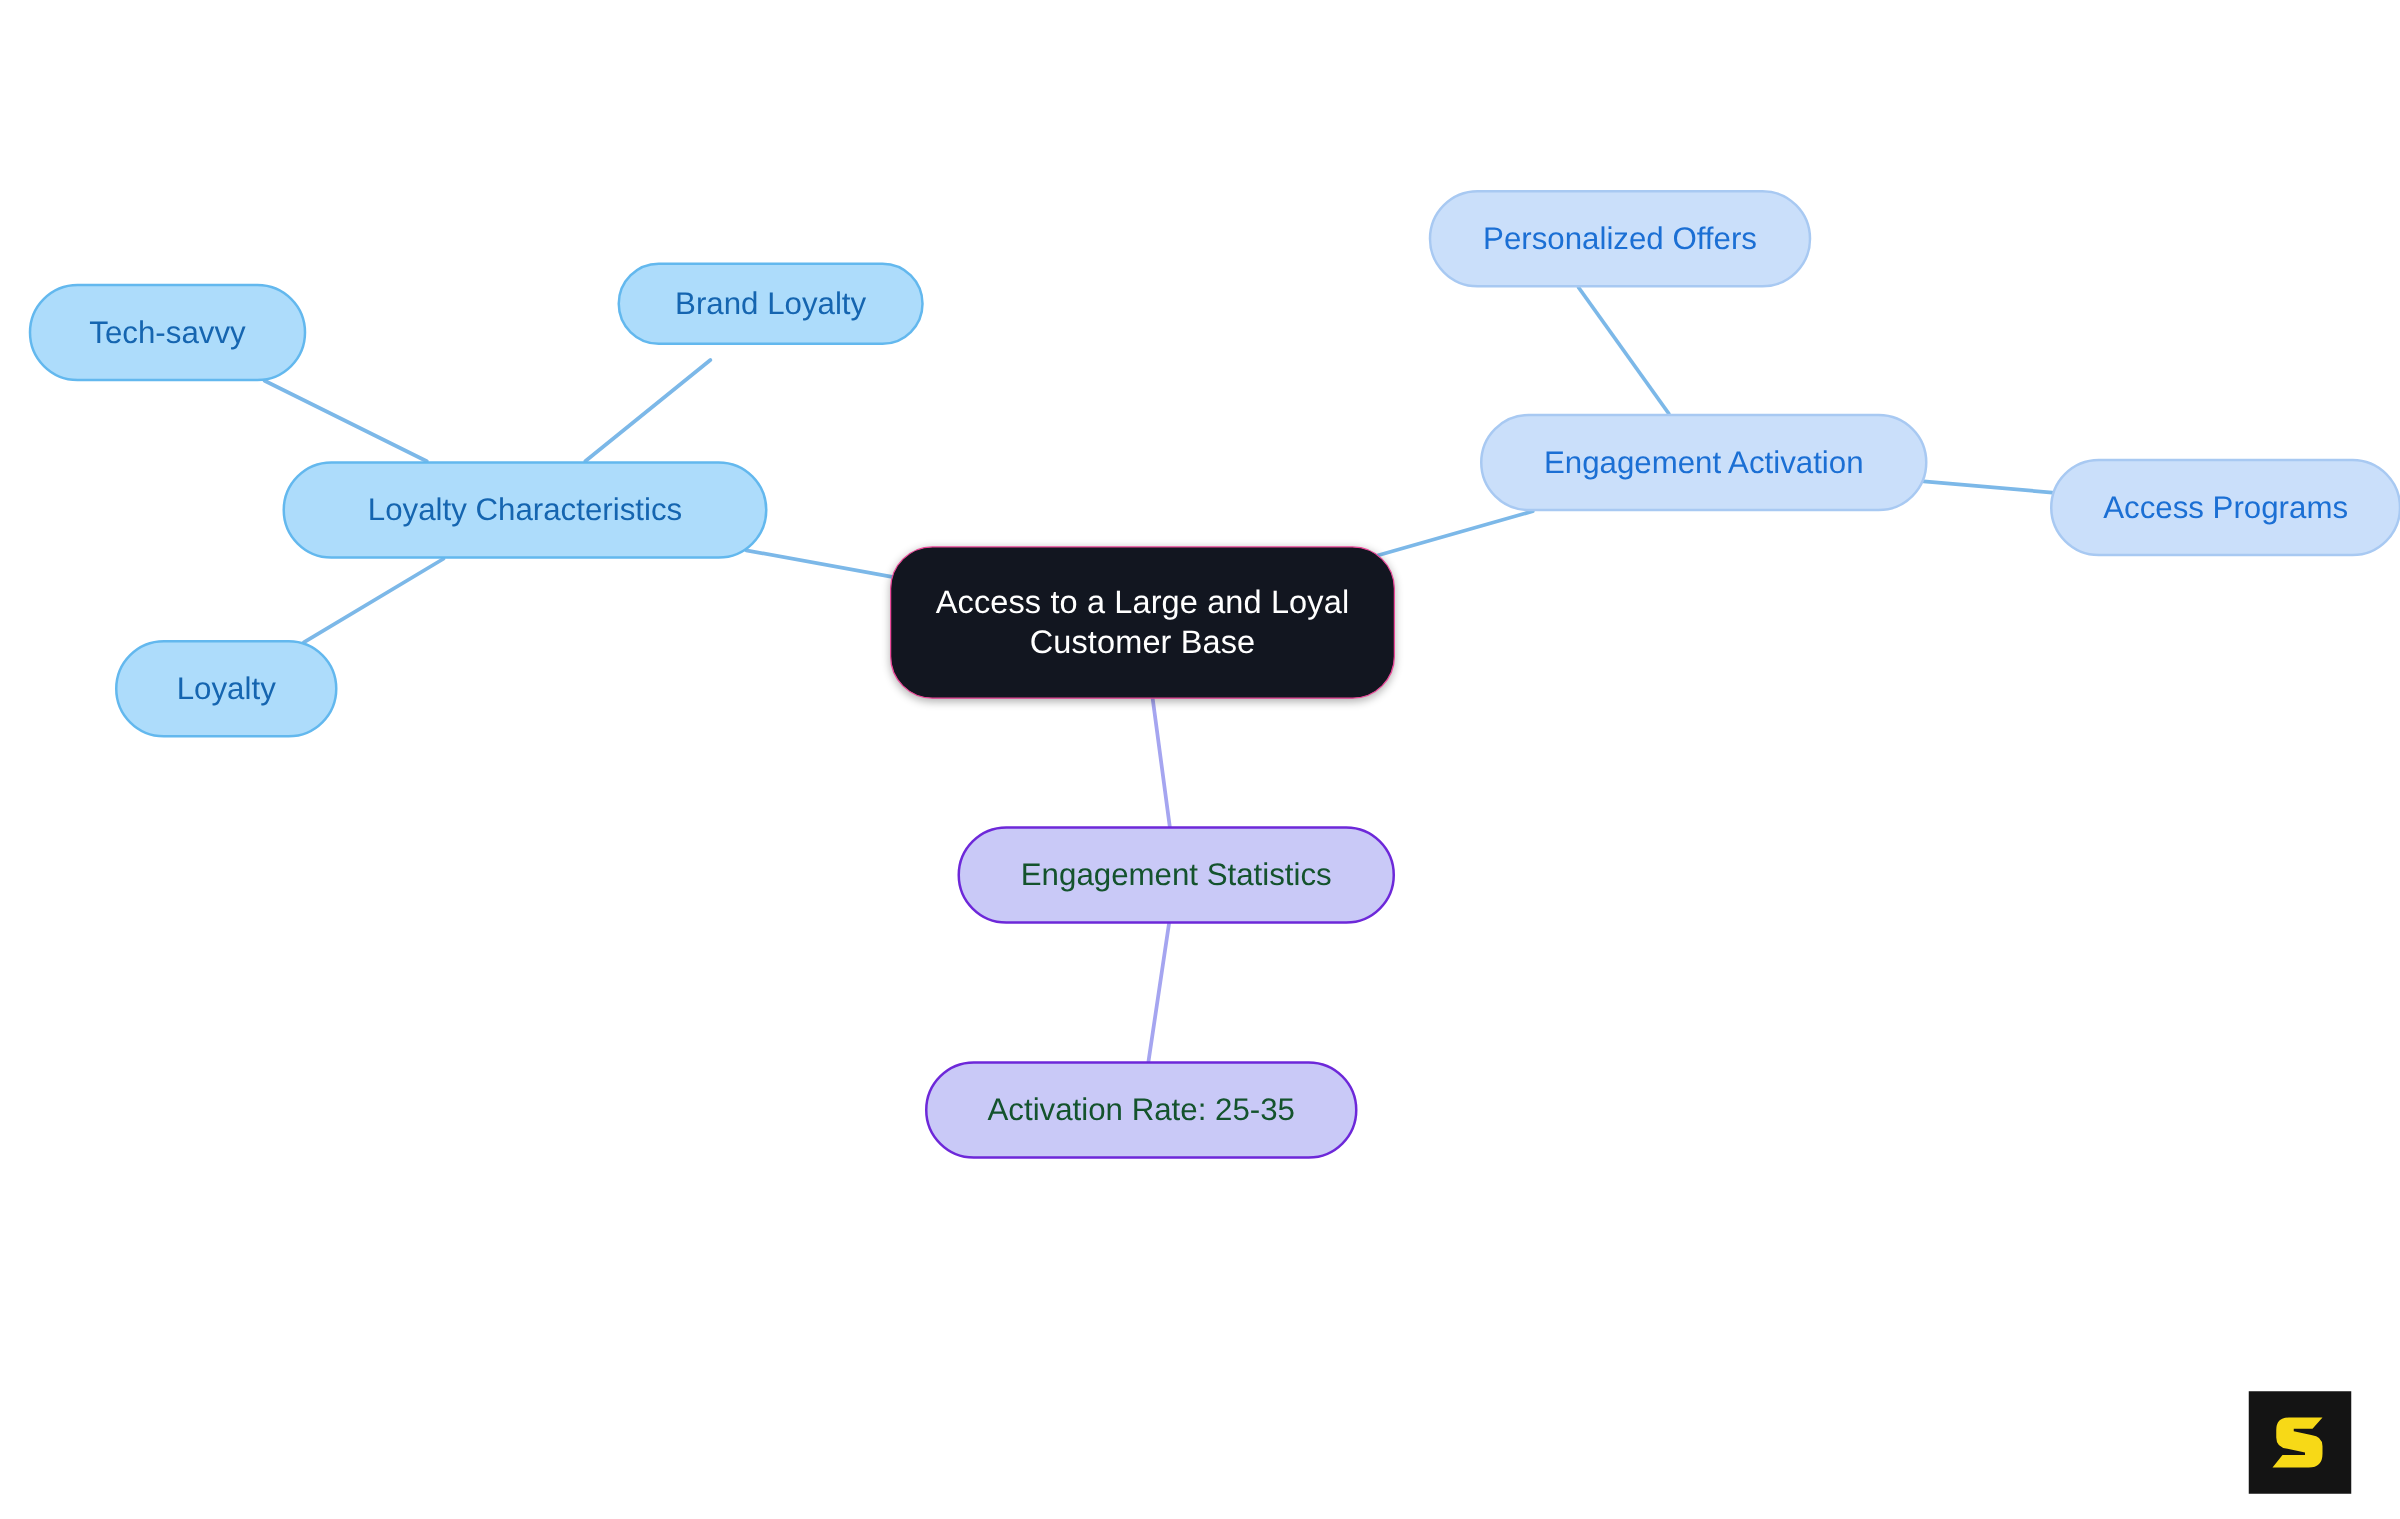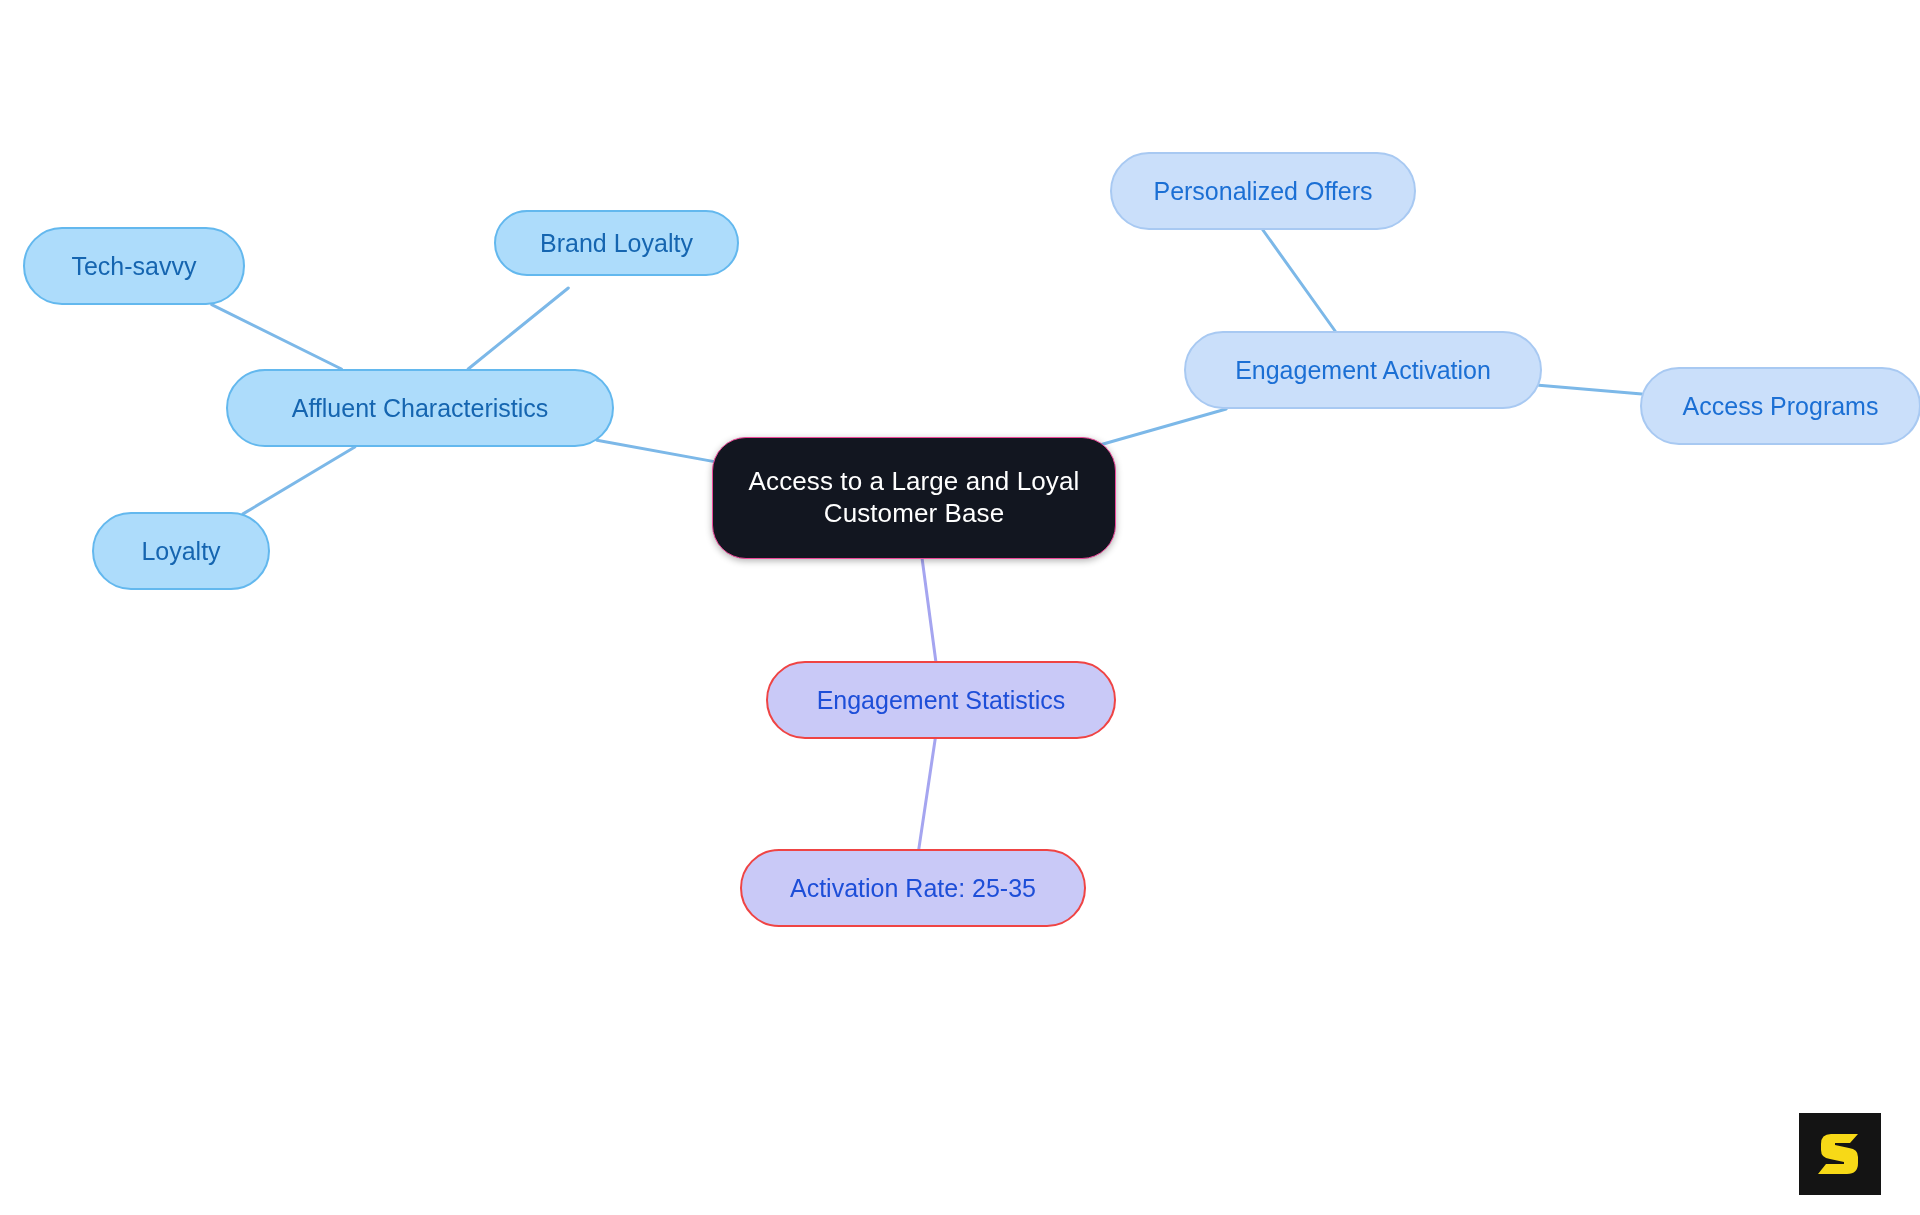--- a/index.html
+++ b/index.html
@@ -67,22 +67,22 @@
   .node.pale {
     background: #CADFFA;
     border: 2px solid #A8C9F2;
     color: #1B6FD4;
     font-size: 25px;
   }
 
   
   .node.lavender {
     background: #C9C9F7;
-    border: 2px solid #ef4444;
-    color: #1d4ed8;
+    border: 2px solid #6d28d9;
+    color: #14532d;
     font-size: 25px;
   }
 
   
   #logo {
     position: absolute;
     left: 1799px;
     top: 1113px;
     width: 82px;
     height: 82px;
@@ -106,26 +106,26 @@
       <line x1="1097.0723488821845" y1="445.81010989550197" x2="1226.195312500042" y2="408.999999999988" stroke="#7CB8E8" stroke-width="3" stroke-linecap="round"></line>
       <line x1="1335.1117318436336" y1="331.00000000008134" x2="1262.8882681563418" y2="229.99999999988432" stroke="#7CB8E8" stroke-width="3" stroke-linecap="round"></line>
       <line x1="1538.9287356356679" y1="385.16990295301565" x2="1641.876924380141" y2="394.0468725214014" stroke="#7CB8E8" stroke-width="3" stroke-linecap="round"></line>
       <line x1="922.1534653464986" y1="558.99999999973" x2="935.7871287128888" y2="661.0000000001309" stroke="#A5A5F0" stroke-width="3" stroke-linecap="round"></line>
       <line x1="935.1914893617301" y1="738.9999999998126" x2="918.8085106382764" y2="849.0000000001442" stroke="#A5A5F0" stroke-width="3" stroke-linecap="round"></line>
     </svg>
 
   <div id="nodes">
       <div class="node root" style="left: 712px; top: 437px; width: 404px; height: 122px;">Access to a Large and Loyal
 Customer Base</div>
-      <div class="node sky" style="left: 226px; top: 369px; width: 388px; height: 78px;">Affluent Characteristics</div>
+      <div class="node sky" style="left: 226px; top: 369px; width: 388px; height: 78px;">Loyalty Characteristics</div>
       <div class="node sky" style="left: 23px; top: 227px; width: 222px; height: 78px;">Tech-savvy</div>
       <div class="node sky" style="left: 494px; top: 210px; width: 245px; height: 66px;">Brand Loyalty</div>
       <div class="node sky" style="left: 92px; top: 512px; width: 178px; height: 78px;">Loyalty</div>
       <div class="node pale" style="left: 1184px; top: 331px; width: 358px; height: 78px;">Engagement Activation</div>
-      <div class="node pale" style="left: 1110px; top: 152px; width: 306px; height: 78px;">Personalized Offers</div>
+      <div class="node pale" style="left: 1143px; top: 152px; width: 306px; height: 78px;">Personalized Offers</div>
       <div class="node pale" style="left: 1640px; top: 367px; width: 281px; height: 78px;">Access Programs</div>
       <div class="node lavender" style="left: 766px; top: 661px; width: 350px; height: 78px;">Engagement Statistics</div>
       <div class="node lavender" style="left: 740px; top: 849px; width: 346px; height: 78px;">Activation Rate: 25-35</div>
     </div>
 
   <div id="logo">
     <svg width="52" height="52" viewBox="0 0 52 52">
       <path d="M44 6 L17 6 Q7 6 7 16 L7 22 Q7 30 16 31 L30 34 L30 36 L12 36 L4 46 L33 46 Q44 46 44 35 L44 29 Q44 21 35 20 L21 17 L21 15 L36 15 Z" fill="#F7D917"></path>
     </svg>
   </div>

